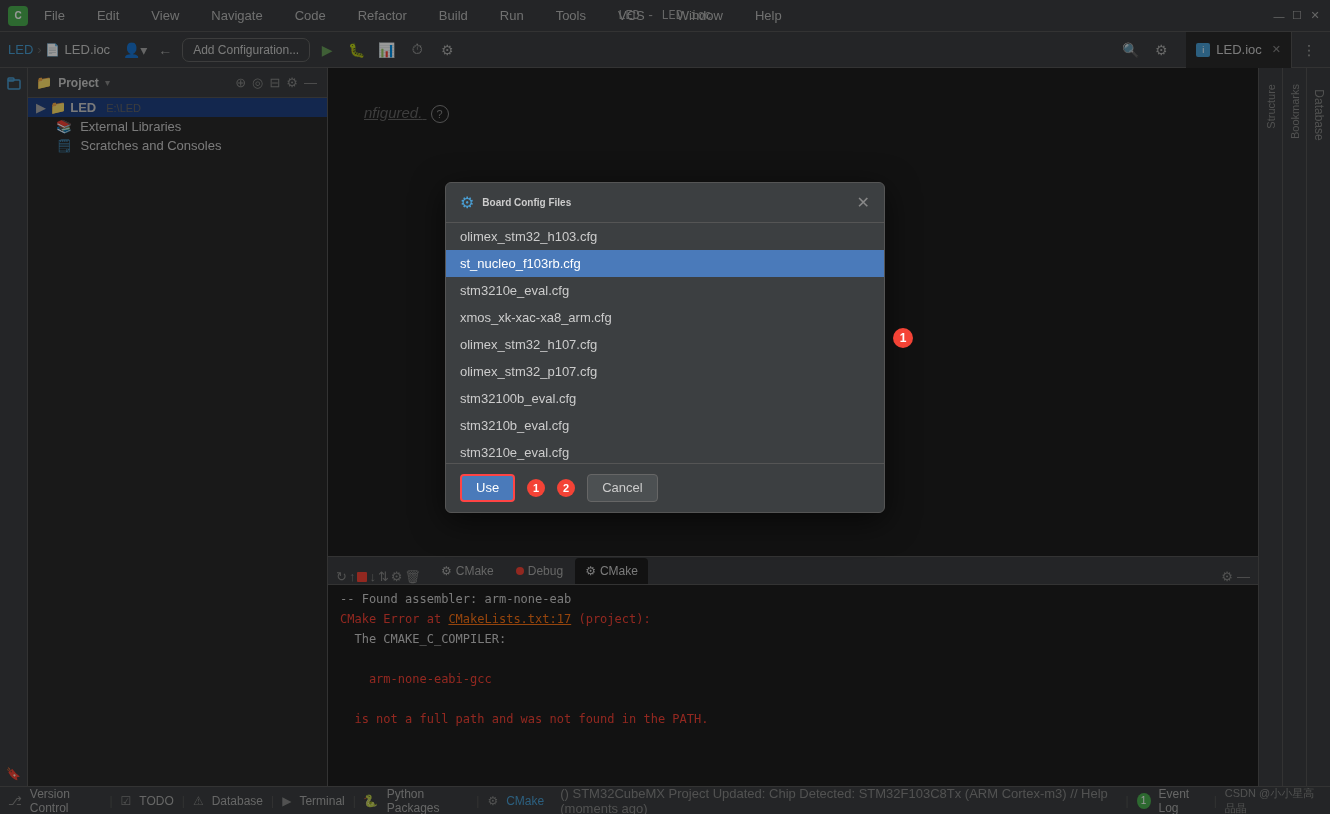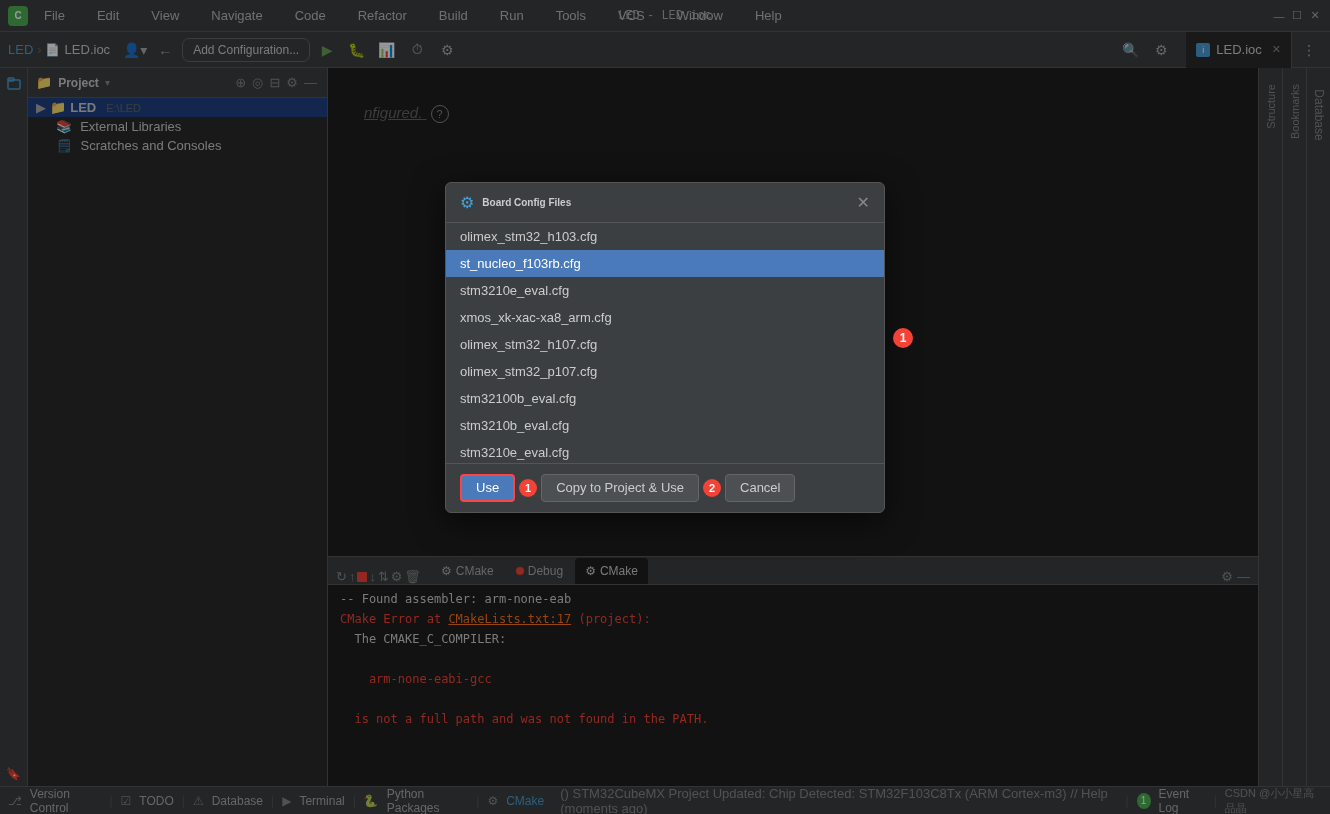--- a/index.html
+++ b/index.html
@@ -270,21 +270,21 @@
       cursor: pointer;
     }
     .modal-item.selected {
       background: #4a7aba;
       color: white;
     }
     #modal-footer {
       display: flex; align-items: center;
       padding: 10px 14px;
       border-top: 1px solid #555;
-      gap: 4px;
+      gap: 12px;
     }
     .modal-btn {
       height: 28px;
       padding: 0 14px;
       border: none;
       border-radius: 4px;
       font-size: 13px; cursor: pointer;
     }
     .modal-btn.primary {
       background: #4a7aba;
@@ -541,20 +541,19 @@
       <div class="modal-item">xmos_xk-xac-xa8_arm.cfg</div>
       <div class="modal-item">olimex_stm32_h107.cfg</div>
       <div class="modal-item">olimex_stm32_p107.cfg</div>
       <div class="modal-item">stm32100b_eval.cfg</div>
       <div class="modal-item">stm3210b_eval.cfg</div>
       <div class="modal-item">stm3210e_eval.cfg</div>
     </div>
     <div id="modal-footer">
       <button class="modal-btn primary">Use</button>
       <div class="badge">1</div>
-      <button class="modal-btn secondary">Copy to Project &amp; Use</button>
       <div class="badge">2</div>
       <button class="modal-btn secondary">Cancel</button>
     </div>
   </div>
 
   <div style="position:absolute; top:328px; left:893px; width:20px; height:20px; border-radius:50%; background:#f44336; color:white; font-size:12px; font-weight:bold; display:flex; align-items:center; justify-content:center;">1</div>
 </div>
 
 </body></html>

